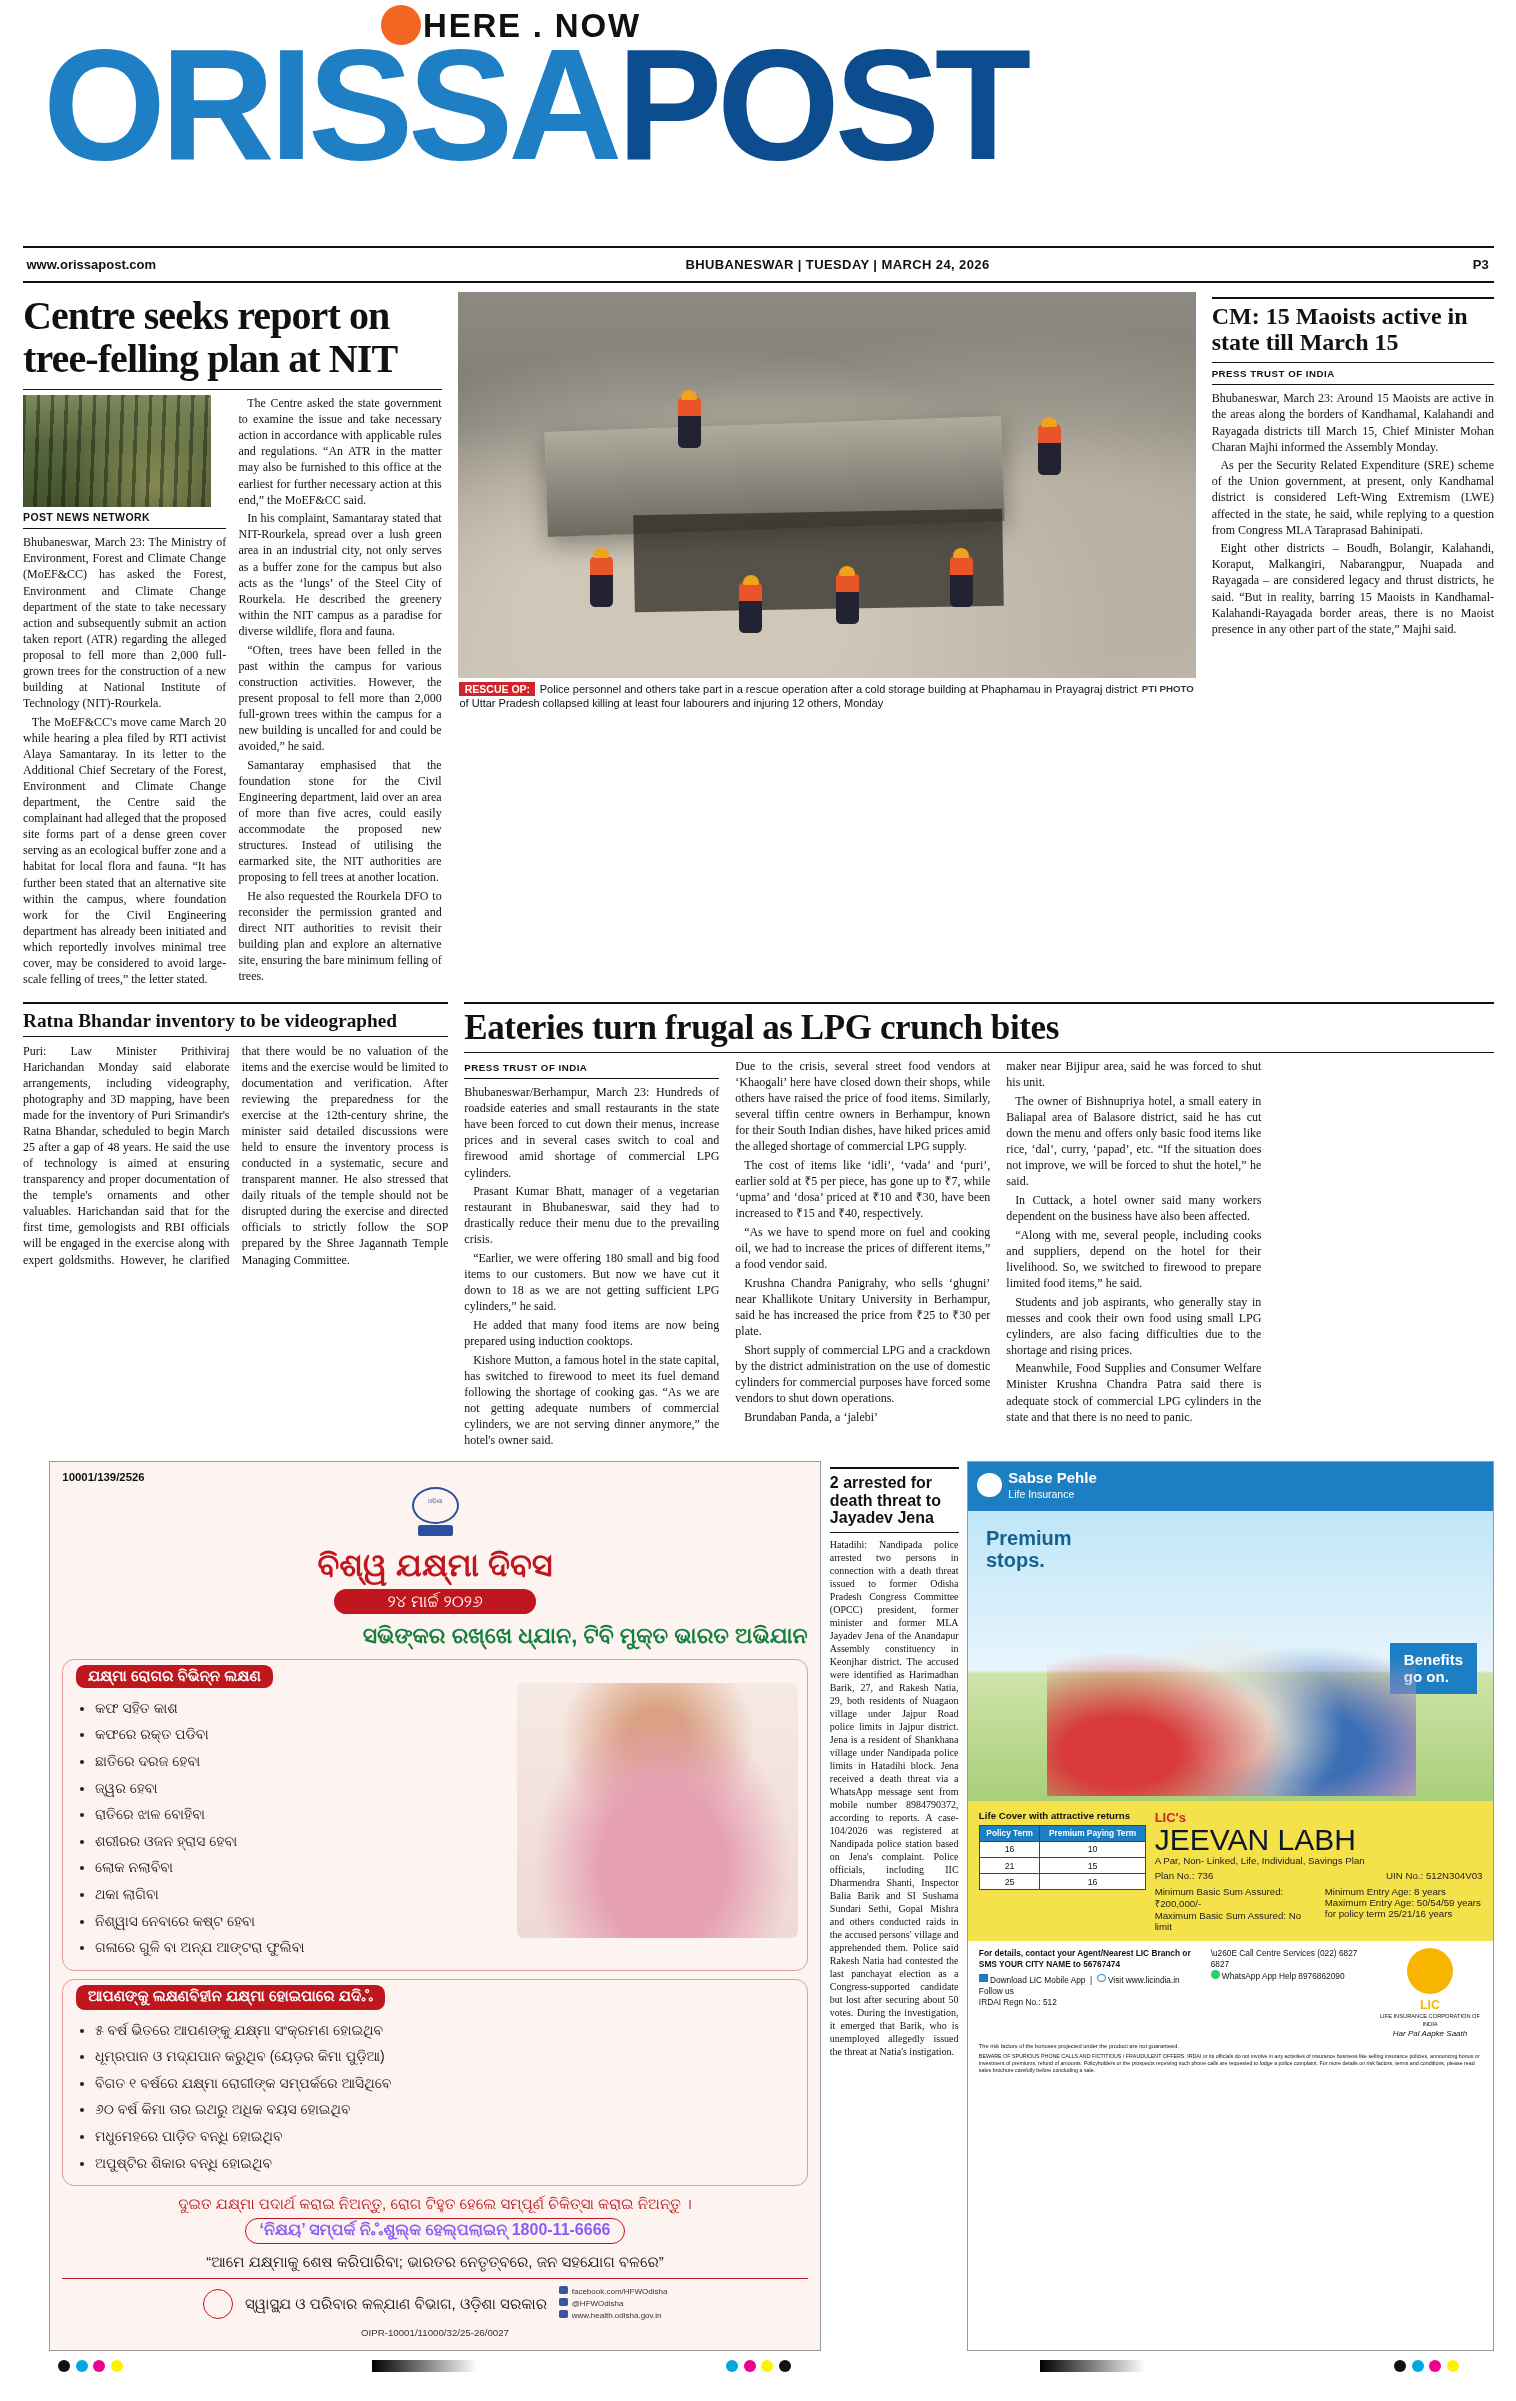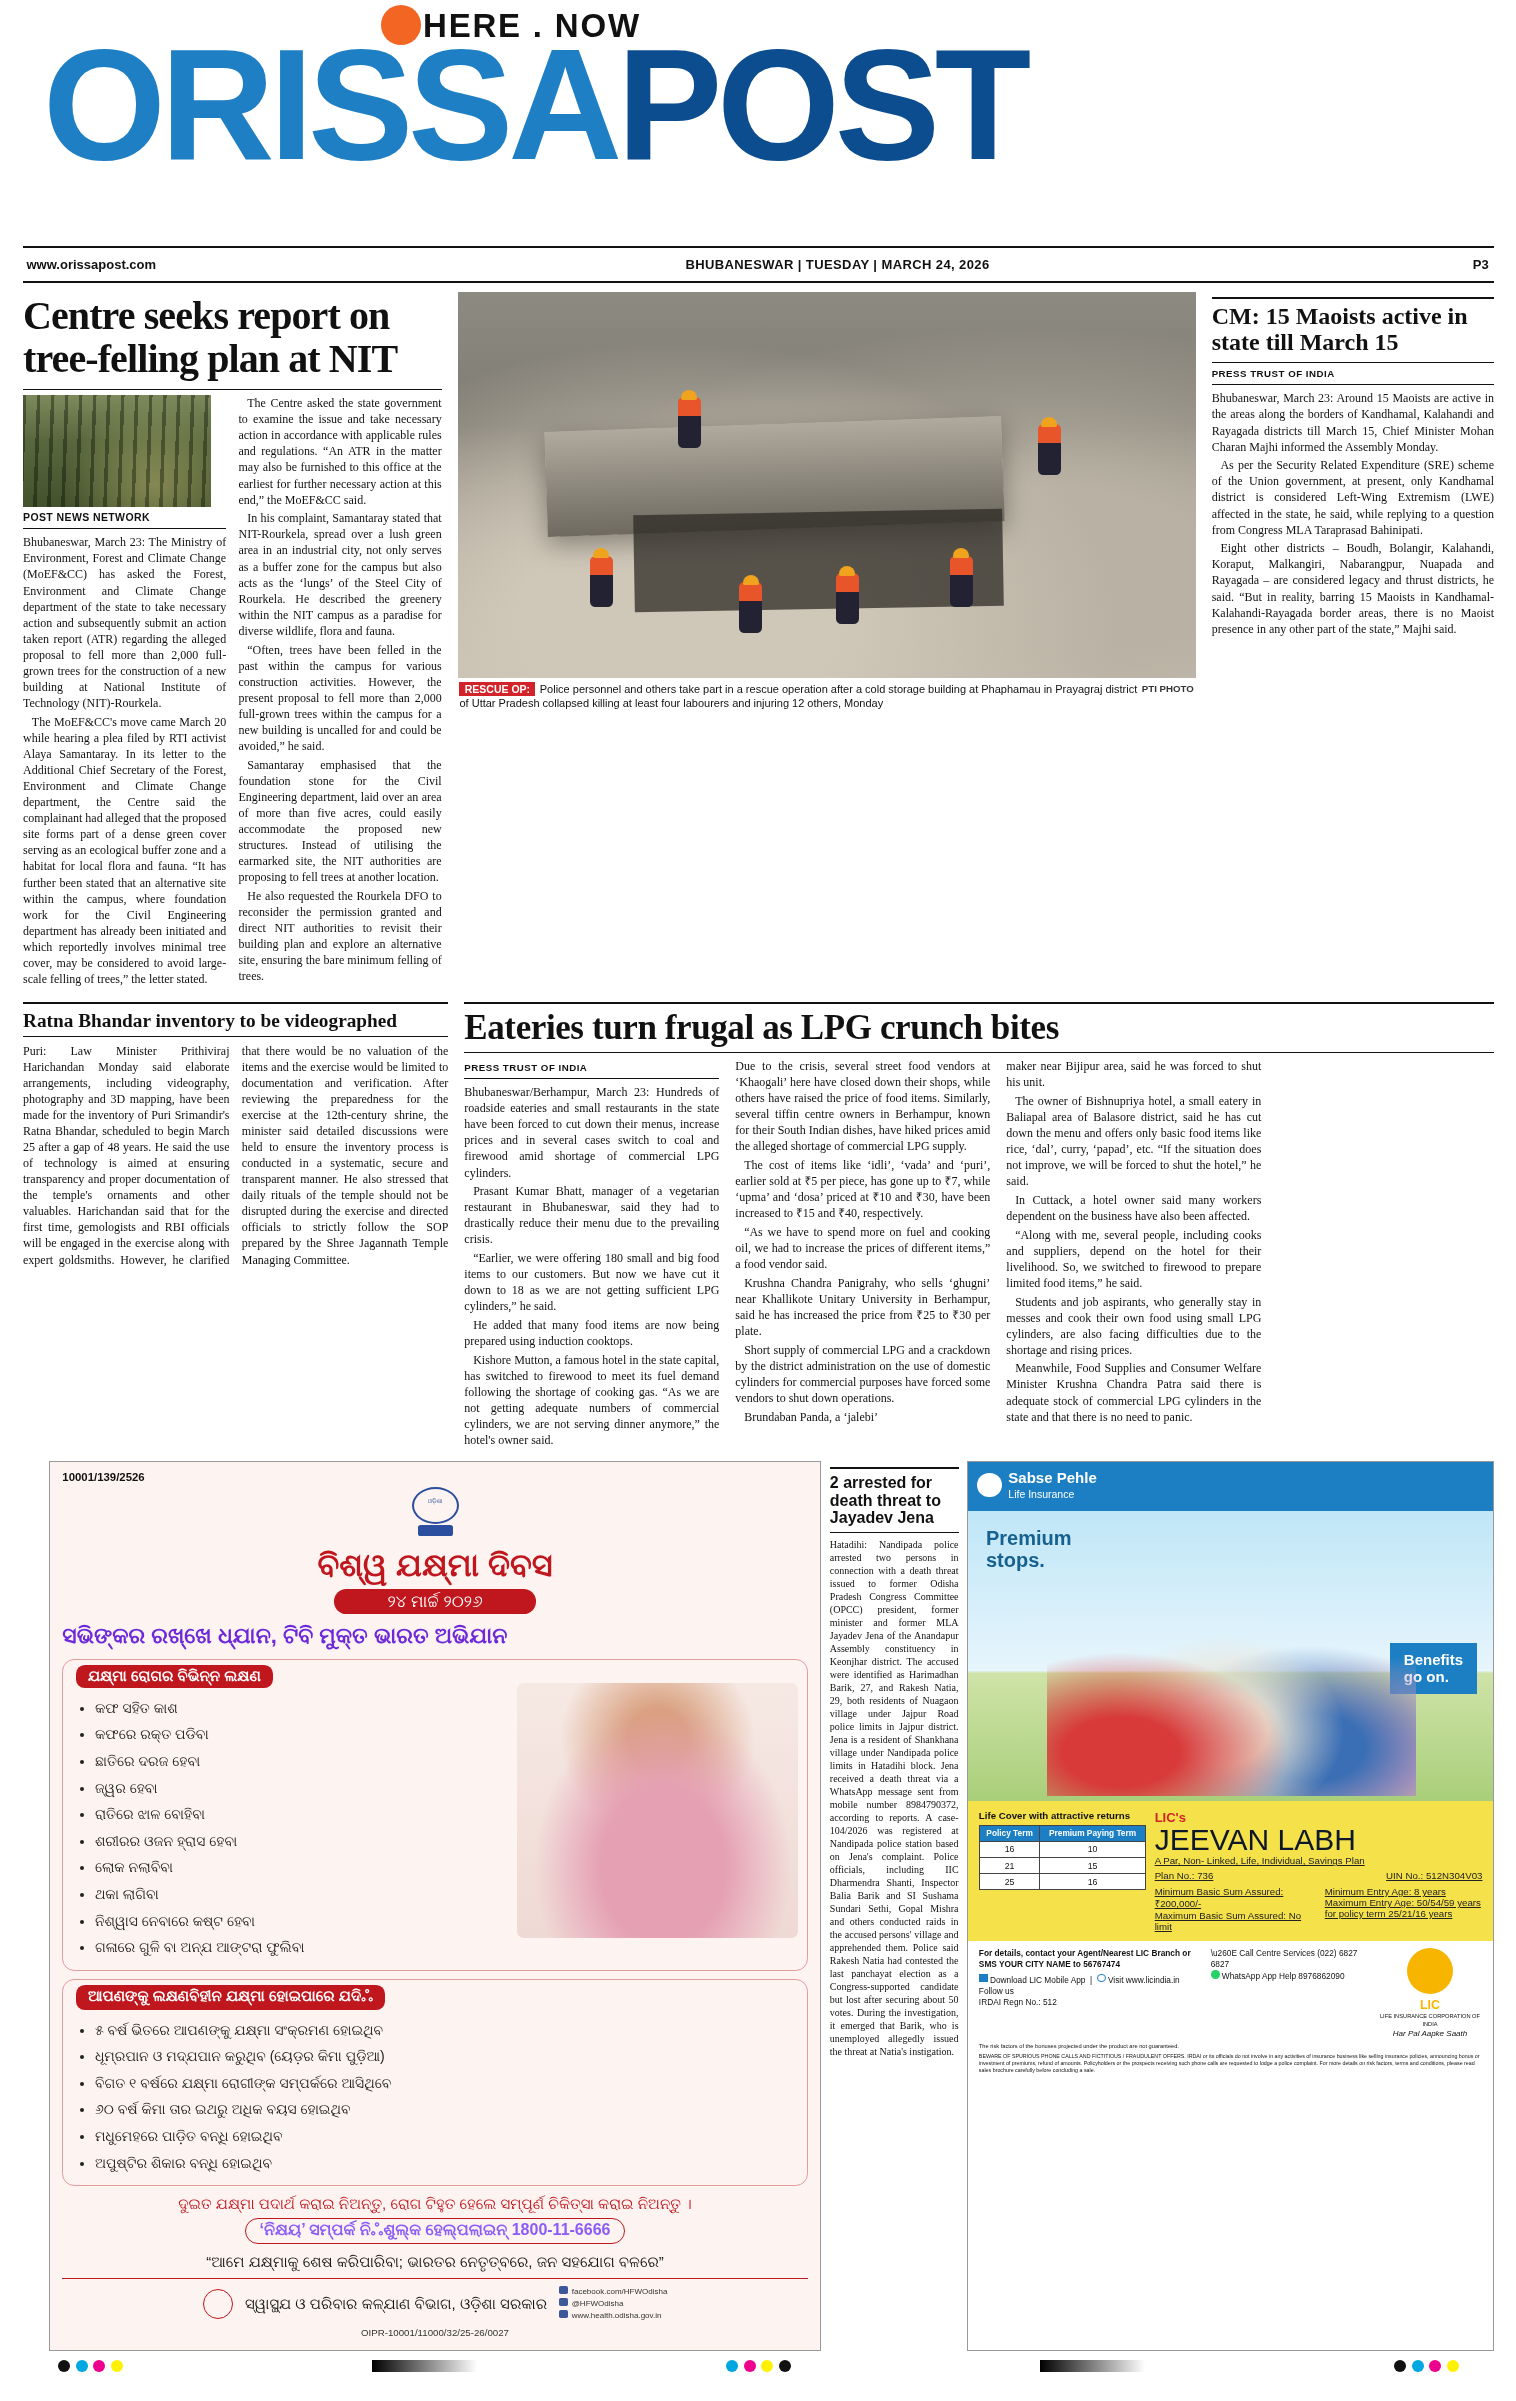--- a/index.html
+++ b/index.html
@@ -149,21 +149,21 @@
   .emblem .txt { font-size: 6.1px; text-align:center; color:#2b4f9e; position:absolute; top:10.5px; width:47px; font-family:"Liberation Sans", sans-serif;}
   .ad-red-title {
     text-align:center; color:#c0161d; font-weight:bold; font-size: 32px; margin: 7px 0 5.3px 0;
     font-family:"Liberation Sans", sans-serif;
   }
   .ad-date-pill {
     width: 202px; margin: 0 auto 8.8px auto; background:#c0161d; color:#fff; text-align:center;
     border-radius: 12.3px; font-size: 16.7px; padding: 2.6px 0; font-family:"Liberation Sans", sans-serif;
   }
   .ad-slogan {
-    text-align:left; color:#6d28d9; font-weight:bold; font-size: 22px; margin-bottom: 10.5px;
+    text-align:right; color:#15803d; font-weight:bold; font-size: 22px; margin-bottom: 10.5px;
     font-family:"Liberation Sans", sans-serif;
   }
   .ad-panel { border: 1.8px solid #e39b9b; border-radius: 12.3px; padding: 8.8px 12.3px; margin-bottom: 8.8px; position:relative; min-height: 264px;}
   .ad-panel h4 {
     display:inline-block; background:#c0161d; color:#fff; font-size: 15px; padding: 2.6px 12.3px;
     border-radius: 8.8px; margin: -19.3px 0 7px 0; font-family:"Liberation Sans", sans-serif; font-weight:bold;
   }
   .ad-panel ul { margin: 0; padding-left: 19.3px; }
   .ad-panel li { font-size: 14px; line-height: 1.9; color:#222; font-family:"Liberation Sans", sans-serif; }
   .cough-figure {
@@ -208,21 +208,21 @@
       radial-gradient(ellipse at 20% 80%, #d83a3a 0 14%, transparent 40%),
       radial-gradient(ellipse at 48% 70%, #e8e2d2 0 16%, transparent 44%),
       radial-gradient(ellipse at 72% 78%, #3b6fb5 0 14%, transparent 42%),
       radial-gradient(ellipse at 88% 84%, #f0a9c0 0 10%, transparent 40%);
   }
   .lic-yellow { background:#f5e14a; padding: 8.8px 10.5px; display:flex; gap: 8.8px; }
   .lic-table { background:#fff; border:0.9px solid #444; font-size: 8.8px; font-family:"Liberation Sans", sans-serif; border-collapse:collapse; width: 167px; }
   .lic-table th { background:#1c7fc4; color:#fff; padding: 2.6px 3.5px; border:0.9px solid #444; font-size: 8.3px;}
   .lic-table td { padding: 2.6px 3.5px; border:0.9px solid #444; text-align:center; }
   .jeevan { font-family:"Liberation Sans", sans-serif; font-weight:normal; color:#0f172a; font-size: 30px; line-height:1; }
-  .jeevan-sub { font-size: 9.7px; color:#222; font-family:"Liberation Sans", sans-serif;text-decoration:underline; }
+  .jeevan-sub { font-size: 9.7px; color:#222; font-family:"Liberation Sans", sans-serif; }
   .lic-bottom { padding: 7px 10.5px; font-size: 8.3px; font-family:"Liberation Sans", sans-serif; line-height:1.35;}
   .lic-logo-circle { width: 46px; height: 46px; border-radius:50%; background:#f8b500; display:inline-block; }
 
   
   .colorbar { display:flex; justify-content:space-between; align-items:center; padding: 8.8px 35px 14px 35px; }
   .swatches { display:flex; gap: 5.3px; }
   .sw { width: 12.3px; height: 12.3px; border-radius:50%; }
   .greybar { width: 105px; height: 12.3px; background: linear-gradient(90deg,#000,#555,#aaa,#fff); }
 </style>
 </head>

